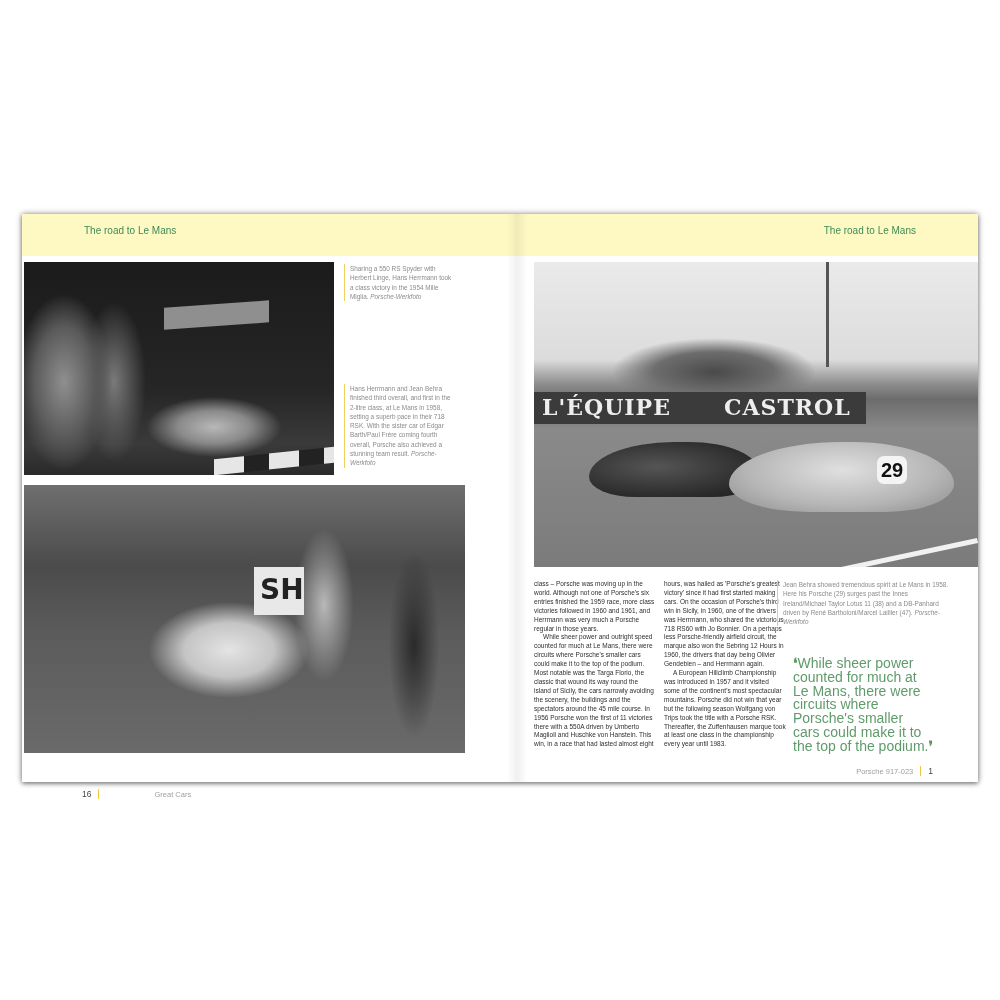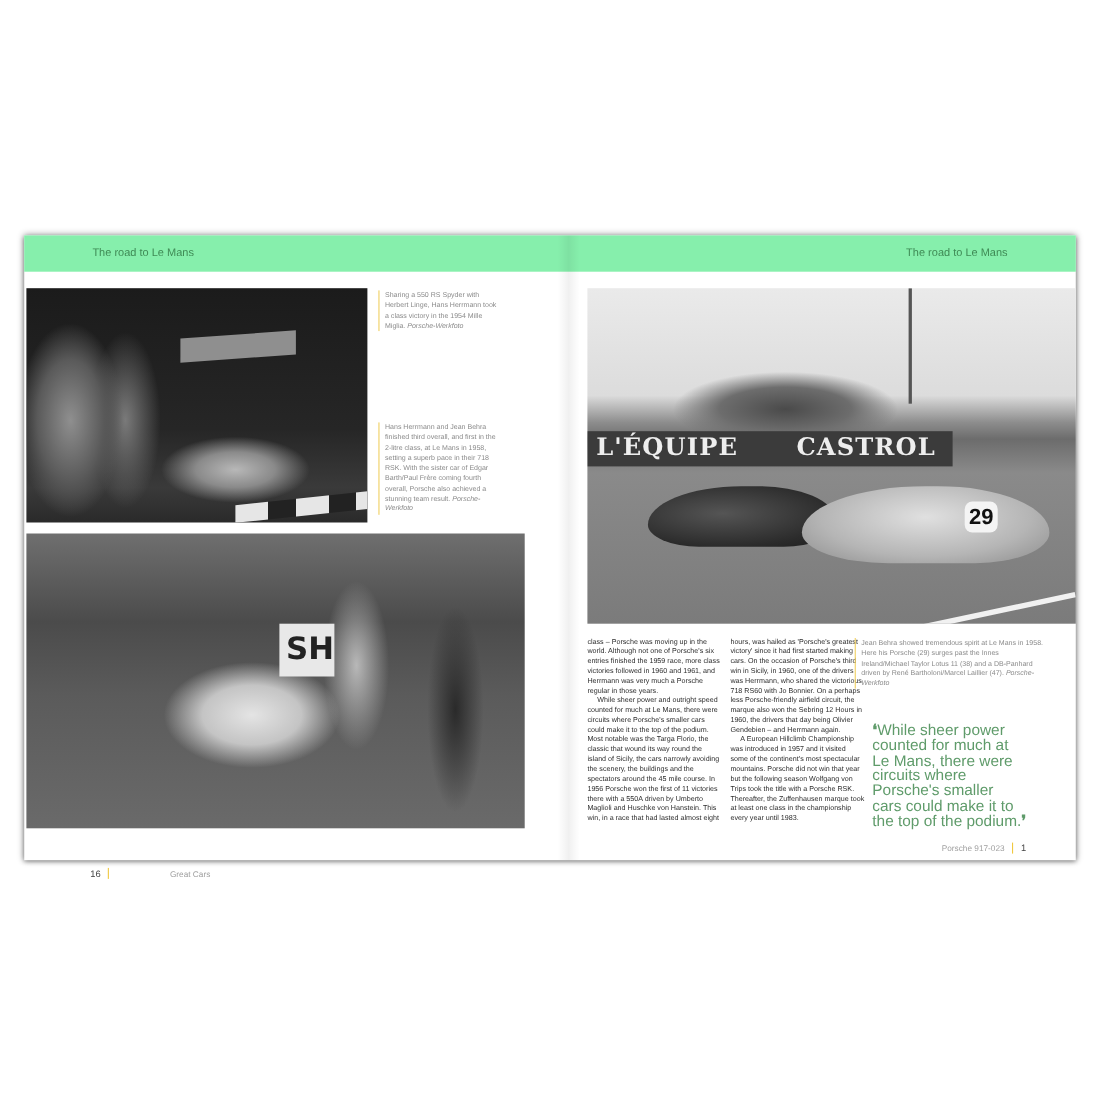--- a/index.html
+++ b/index.html
@@ -11,22 +11,22 @@
     position: absolute; left: 22px; top: 214px; width: 956px; height: 568px;
     background: #ffffff;
     box-shadow: 0 0 6px rgba(0,0,0,0.45), 0 2px 4px rgba(0,0,0,0.3);
   }
   .gutter {
     position: absolute; left: 485px; top: 0; width: 20px; height: 568px;
     background: linear-gradient(to right, rgba(0,0,0,0) 0%, rgba(0,0,0,0.06) 50%, rgba(0,0,0,0) 100%);
     pointer-events: none;
   }
   .header-band {
-    position: absolute; left: 0; top: 0; width: 956px; height: 33px;
-    background: #86efac;
+    position: absolute; left: 0; top: 0; width: 956px; height: 42px;
+    background: #fef9c3;
   }
   .running-head {
     position: absolute; top: 11px; font-size: 10px; color: #3f8a55;
   }
   .rh-left { left: 62px; }
   .rh-right { right: 62px; }
 
   .photo {
     position: absolute; overflow: hidden; background: #333;
   }
@@ -47,21 +47,20 @@
     background: repeating-linear-gradient(90deg, #e6e6e6 0 30px, #222 30px 55px);
     transform: skewY(-6deg);
   }
   
   .p2 { left: 2px; top: 271px; width: 441px; height: 268px;
     background:
       radial-gradient(ellipse 100px 60px at 205px 165px, #e4e4e4 0%, #c4c4c4 45%, rgba(0,0,0,0) 80%),
       radial-gradient(ellipse 30px 110px at 390px 160px, #2a2a2a 0%, rgba(0,0,0,0) 85%),
       radial-gradient(ellipse 35px 90px at 300px 120px, #b8b8b8 0%, rgba(0,0,0,0) 85%),
       linear-gradient(180deg, #6f6f6f 0%, #4b4b4b 30%, #5b5b5b 55%, #6a6a6a 100%);
-    padding-left: 12px;
   }
   .p2 .sign {
     position: absolute; left: 230px; top: 82px; width: 50px; height: 48px;
     background: #e8e8e8;
   }
   .p2 .sign span {
     position: absolute; left: 6px; top: 6px; font-size: 28px; font-weight: bold; color: #222;
     font-family: "DejaVu Sans", sans-serif;
   }
   

